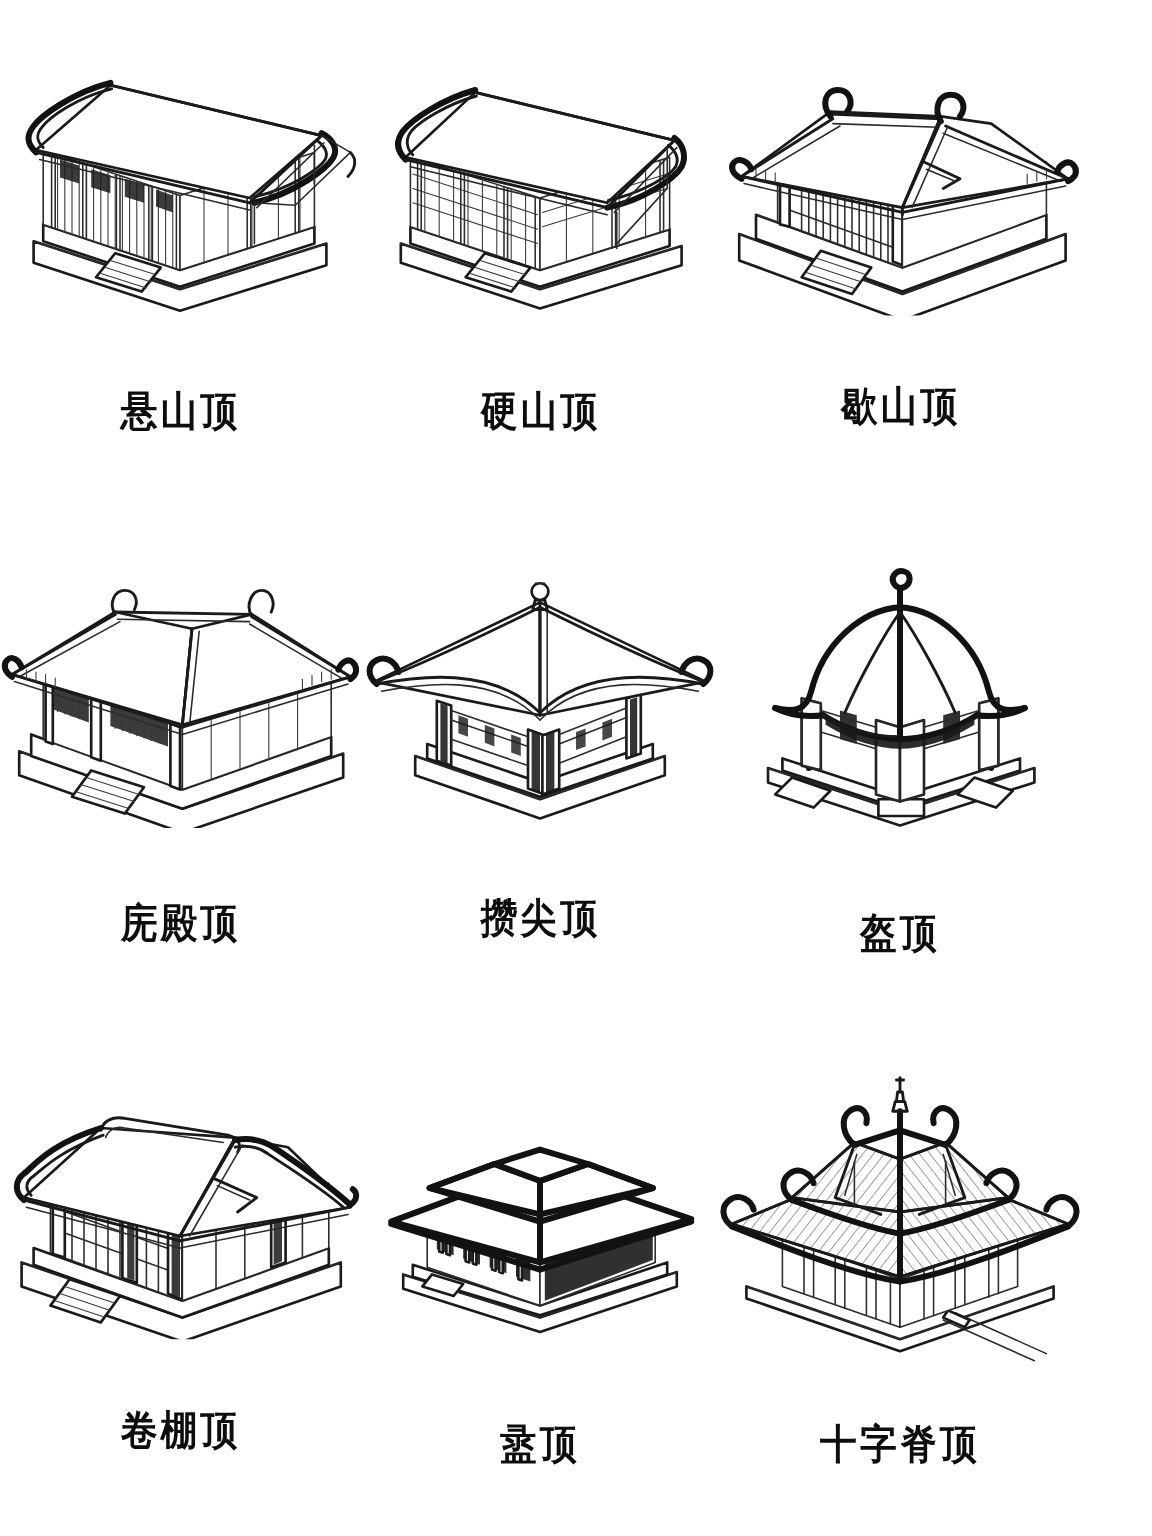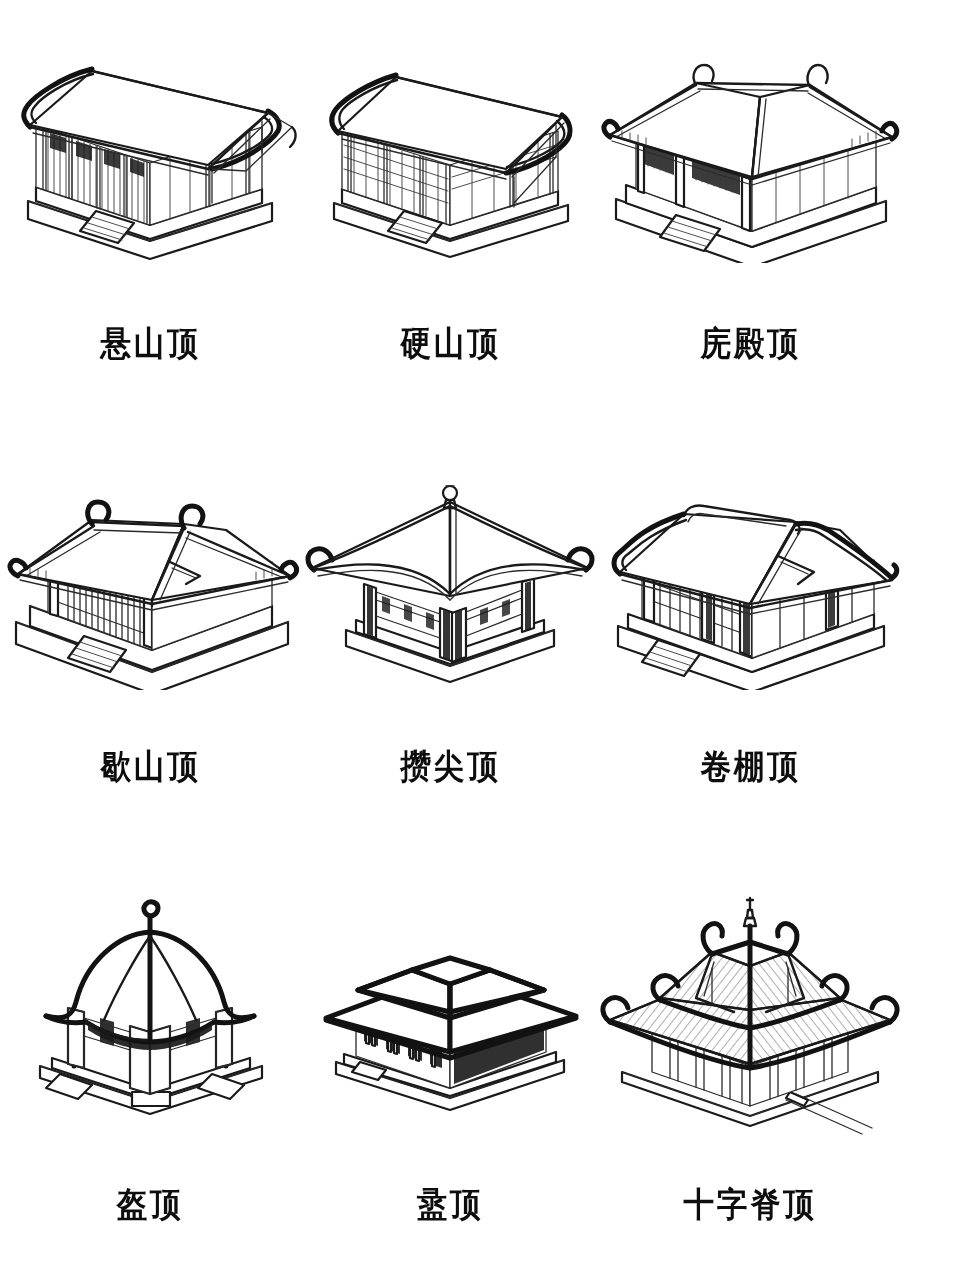--- a/index.html
+++ b/index.html
@@ -233,112 +233,20 @@
         <g class="ink-hair">
           <path d="M100 164 L138 176"></path>
             <path d="M96 170 L134 182"></path>
           <path d="M92 175 L130 187"></path>
         </g>
       </svg>
     </div>
     <div class="caption">硬山顶</div>
   </div>
 
-  <div class="cell r1">
-    <div class="figure">
-      <svg viewBox="0 0 300 210" width="300" height="210" aria-label="庑殿顶">
-
-        <path class="white" d="M16 146 L152 194 L286 148 L286 168 L152 214 L16 166 Z"></path>
-        <path class="ink-thin" d="M16 146 L152 194 L286 148"></path>
-        <path class="white" d="M26 132 L152 178 L276 134 L276 150 L152 194 L26 150 Z"></path>
-
-        <path class="whitefill" d="M36 84 L152 124 L152 178 L36 136 Z"></path>
-        <path class="ink-thin" d="M36 84 L152 124 L152 178 L36 136 Z"></path>
-        <g class="solid" opacity="0.85">
-          <path d="M44 88 L74 99 L74 122 L44 111 Z"></path>
-          <path d="M92 105 L140 122 L140 142 L92 125 Z"></path>
-        </g>
-        <g class="ink-hair">
-          <path d="M48 90 L48 113"></path>
-            <path d="M54 92 L54 115"></path>
-          <path d="M60 94 L60 117"></path>
-            <path d="M66 96 L66 119"></path>
-          <path d="M96 107 L96 127"></path>
-            <path d="M102 109 L102 129"></path>
-          <path d="M108 111 L108 131"></path>
-            <path d="M114 113 L114 133"></path>
-          <path d="M120 115 L120 135"></path>
-            <path d="M126 117 L126 137"></path>
-          <path d="M132 119 L132 139"></path>
-        </g>
-
-        <g class="white">
-          <path d="M38 86 L44 88 L44 140 L38 138 Z"></path>
-          <path d="M76 99 L84 102 L84 154 L76 151 Z"></path>
-          <path d="M142 123 L150 126 L150 178 L142 175 Z"></path>
-        </g>
-
-        <path class="whitefill" d="M152 124 L276 82 L276 134 L152 178 Z"></path>
-        <path class="ink-thin" d="M152 124 L276 82 L276 134 L152 178 Z"></path>
-        <g class="ink-hair">
-          <path d="M176 116 L176 170"></path>
-            <path d="M200 108 L200 161"></path>
-          <path d="M224 100 L224 153"></path>
-            <path d="M248 92 L248 145"></path>
-        </g>
-
-        <path class="white" d="M10 82 L96 30 L160 44 L152 124 Z"></path>
-
-        <path class="white" d="M152 124 L160 44 L210 32 L292 84 Z"></path>
-
-        <path class="ink" d="M96 30 L210 32"></path>
-        <path class="ink-thin" d="M98 36 L208 38"></path>
-
-        <path class="ink" d="M96 32 C90 22 96 12 104 12 C112 12 116 20 112 28"></path>
-
-        <path class="ink" d="M210 34 C204 24 210 12 218 12 C226 12 230 22 226 30"></path>
-
-        <path class="ink" d="M96 32 L10 82"></path>
-        <path class="ink-thin" d="M100 38 L16 84"></path>
-        <path class="ink" d="M210 34 L292 84"></path>
-        <path class="ink-thin" d="M208 40 L286 86"></path>
-
-        <path class="ink" d="M160 44 L152 124"></path>
-        <path class="ink-thin" d="M166 46 L158 124"></path>
-
-        <path class="ink" d="M10 82 L152 126"></path>
-        <path class="ink-thin" d="M12 88 L152 132"></path>
-        <path class="ink" d="M152 126 L292 84"></path>
-        <path class="ink-thin" d="M152 132 L290 90"></path>
-
-        <path class="ink-fat" d="M10 84 C4 80 2 74 6 70 C10 66 16 70 18 76"></path>
-        <path class="ink-fat" d="M292 86 C298 82 298 76 294 72 C290 68 284 72 282 78"></path>
-
-        <g class="ink-hair">
-          <path d="M22 78 L22 86"></path>
-            <path d="M30 80 L30 88"></path>
-          <path d="M38 82 L38 90"></path>
-            <path d="M46 85 L46 93"></path>
-          <path d="M268 80 L268 88"></path>
-            <path d="M276 78 L276 86"></path>
-          <path d="M260 83 L260 91"></path>
-            <path d="M252 86 L252 94"></path>
-        </g>
-
-        <path class="white" d="M76 162 L120 176 L104 198 L60 184 Z"></path>
-        <g class="ink-hair">
-          <path d="M72 168 L116 182"></path>
-            <path d="M68 174 L112 188"></path>
-          <path d="M64 180 L108 194"></path>
-        </g>
-      </svg>
-    </div>
-    <div class="caption">庑殿顶</div>
-  </div>
-
   <div class="cell r2">
     <div class="figure">
       <svg viewBox="0 0 300 210" width="300" height="210" aria-label="歇山顶">
 
         <path class="white" d="M16 142 L152 192 L288 142 L288 164 L152 214 L16 164 Z"></path>
         <path class="ink-thin" d="M16 142 L152 192 L288 142"></path>
 
         <path class="white" d="M30 126 L152 170 L272 126 L272 146 L152 190 L30 146 Z"></path>
         <path class="ink-thin" d="M30 126 L152 170 L272 126"></path>
 
@@ -413,20 +321,112 @@
         <g class="ink-hair">
           <path d="M80 162 L122 176"></path>
             <path d="M76 168 L118 182"></path>
           <path d="M72 174 L114 188"></path>
         </g>
       </svg>
     </div>
     <div class="caption">歇山顶</div>
   </div>
 
+  <div class="cell r1">
+    <div class="figure">
+      <svg viewBox="0 0 300 210" width="300" height="210" aria-label="庑殿顶">
+
+        <path class="white" d="M16 146 L152 194 L286 148 L286 168 L152 214 L16 166 Z"></path>
+        <path class="ink-thin" d="M16 146 L152 194 L286 148"></path>
+        <path class="white" d="M26 132 L152 178 L276 134 L276 150 L152 194 L26 150 Z"></path>
+
+        <path class="whitefill" d="M36 84 L152 124 L152 178 L36 136 Z"></path>
+        <path class="ink-thin" d="M36 84 L152 124 L152 178 L36 136 Z"></path>
+        <g class="solid" opacity="0.85">
+          <path d="M44 88 L74 99 L74 122 L44 111 Z"></path>
+          <path d="M92 105 L140 122 L140 142 L92 125 Z"></path>
+        </g>
+        <g class="ink-hair">
+          <path d="M48 90 L48 113"></path>
+            <path d="M54 92 L54 115"></path>
+          <path d="M60 94 L60 117"></path>
+            <path d="M66 96 L66 119"></path>
+          <path d="M96 107 L96 127"></path>
+            <path d="M102 109 L102 129"></path>
+          <path d="M108 111 L108 131"></path>
+            <path d="M114 113 L114 133"></path>
+          <path d="M120 115 L120 135"></path>
+            <path d="M126 117 L126 137"></path>
+          <path d="M132 119 L132 139"></path>
+        </g>
+
+        <g class="white">
+          <path d="M38 86 L44 88 L44 140 L38 138 Z"></path>
+          <path d="M76 99 L84 102 L84 154 L76 151 Z"></path>
+          <path d="M142 123 L150 126 L150 178 L142 175 Z"></path>
+        </g>
+
+        <path class="whitefill" d="M152 124 L276 82 L276 134 L152 178 Z"></path>
+        <path class="ink-thin" d="M152 124 L276 82 L276 134 L152 178 Z"></path>
+        <g class="ink-hair">
+          <path d="M176 116 L176 170"></path>
+            <path d="M200 108 L200 161"></path>
+          <path d="M224 100 L224 153"></path>
+            <path d="M248 92 L248 145"></path>
+        </g>
+
+        <path class="white" d="M10 82 L96 30 L160 44 L152 124 Z"></path>
+
+        <path class="white" d="M152 124 L160 44 L210 32 L292 84 Z"></path>
+
+        <path class="ink" d="M96 30 L210 32"></path>
+        <path class="ink-thin" d="M98 36 L208 38"></path>
+
+        <path class="ink" d="M96 32 C90 22 96 12 104 12 C112 12 116 20 112 28"></path>
+
+        <path class="ink" d="M210 34 C204 24 210 12 218 12 C226 12 230 22 226 30"></path>
+
+        <path class="ink" d="M96 32 L10 82"></path>
+        <path class="ink-thin" d="M100 38 L16 84"></path>
+        <path class="ink" d="M210 34 L292 84"></path>
+        <path class="ink-thin" d="M208 40 L286 86"></path>
+
+        <path class="ink" d="M160 44 L152 124"></path>
+        <path class="ink-thin" d="M166 46 L158 124"></path>
+
+        <path class="ink" d="M10 82 L152 126"></path>
+        <path class="ink-thin" d="M12 88 L152 132"></path>
+        <path class="ink" d="M152 126 L292 84"></path>
+        <path class="ink-thin" d="M152 132 L290 90"></path>
+
+        <path class="ink-fat" d="M10 84 C4 80 2 74 6 70 C10 66 16 70 18 76"></path>
+        <path class="ink-fat" d="M292 86 C298 82 298 76 294 72 C290 68 284 72 282 78"></path>
+
+        <g class="ink-hair">
+          <path d="M22 78 L22 86"></path>
+            <path d="M30 80 L30 88"></path>
+          <path d="M38 82 L38 90"></path>
+            <path d="M46 85 L46 93"></path>
+          <path d="M268 80 L268 88"></path>
+            <path d="M276 78 L276 86"></path>
+          <path d="M260 83 L260 91"></path>
+            <path d="M252 86 L252 94"></path>
+        </g>
+
+        <path class="white" d="M76 162 L120 176 L104 198 L60 184 Z"></path>
+        <g class="ink-hair">
+          <path d="M72 168 L116 182"></path>
+            <path d="M68 174 L112 188"></path>
+          <path d="M64 180 L108 194"></path>
+        </g>
+      </svg>
+    </div>
+    <div class="caption">庑殿顶</div>
+  </div>
+
   <div class="cell r2">
     <div class="figure">
       <svg viewBox="0 0 300 210" width="300" height="210" aria-label="攒尖顶">
 
         <path class="white" d="M46 150 L150 186 L254 150 L254 166 L150 202 L46 166 Z"></path>
         <path class="ink-thin" d="M46 150 L150 186 L254 150"></path>
         <path class="white" d="M56 140 L150 172 L244 140 L244 152 L150 184 L56 152 Z"></path>
 
         <g class="white">
           <path d="M64 104 L76 108 L76 158 L64 154 Z"></path>
@@ -475,20 +475,81 @@
 
         <path class="ink" d="M150 26 C122 40 60 70 14 88"></path>
         <path class="ink" d="M150 26 C178 40 240 70 286 88"></path>
 
         <path class="ink" d="M144 28 L156 28 L154 20 L146 20 Z"></path>
         <circle cx="150" cy="13" r="7" class="white"></circle>
         <path class="ink-thin" d="M146 6 L154 6"></path>
       </svg>
     </div>
     <div class="caption">攒尖顶</div>
+  </div>
+
+  <div class="cell r3">
+    <div class="figure">
+      <svg viewBox="0 0 300 230" width="300" height="230" aria-label="盔顶">
+
+        <path class="white" d="M40 170 L150 206 L262 170 L262 182 L150 218 L40 182 Z"></path>
+        <path class="ink-thin" d="M40 170 L150 206 L262 170"></path>
+        <path class="white" d="M52 162 L150 194 L250 162 L250 172 L150 204 L52 172 Z"></path>
+        <path class="white" d="M60 178 L92 189 L78 203 L46 192 Z"></path>
+        <path class="white" d="M212 178 L244 189 L230 203 L198 192 Z"></path>
+        <path class="white" d="M132 196 L170 196 L170 210 L132 210 Z"></path>
+
+        <g class="ink-fat">
+          <path d="M74 116 L74 170"></path>
+          <path d="M226 116 L226 170"></path>
+        </g>
+        <g class="white">
+          <path d="M68 112 L84 116 L84 172 L68 168 Z"></path>
+          <path d="M216 116 L232 112 L232 168 L216 172 Z"></path>
+          <path d="M130 130 L150 136 L150 198 L130 192 Z"></path>
+          <path d="M150 136 L170 130 L170 192 L170 192 L150 198 Z"></path>
+        </g>
+        <g class="ink-thin">
+          <path d="M68 112 L84 116 L84 172 L68 168 Z"></path>
+          <path d="M216 116 L232 112 L232 168 L216 172 Z"></path>
+          <path d="M130 130 L150 136 L150 198 L130 192 Z"></path>
+          <path d="M150 136 L170 130 L170 192 L150 198 Z"></path>
+        </g>
+
+        <g class="solid" opacity="0.9">
+          <path d="M100 122 L114 126 L114 150 L100 146 Z"></path>
+          <path d="M186 126 L200 122 L200 146 L186 150 Z"></path>
+        </g>
+
+        <path class="ink-thin" d="M84 122 L130 136"></path>
+        <path class="ink-thin" d="M84 140 L130 154"></path>
+        <path class="ink-thin" d="M170 136 L216 122"></path>
+        <path class="ink-thin" d="M170 154 L216 140"></path>
+
+        <path class="ink-fat" d="M150 36 C118 38 86 66 76 106 C72 122 62 124 46 120"></path>
+        <path class="ink-fat" d="M150 36 C182 38 214 66 224 106 C228 122 238 124 254 120"></path>
+
+        <path class="ink-fat" d="M46 120 C58 126 70 128 86 126"></path>
+        <path class="ink-fat" d="M254 120 C242 126 230 128 214 126"></path>
+
+        <path class="ink-fat" d="M86 126 C108 140 132 146 150 146 C168 146 192 140 214 126"></path>
+        <path class="ink" d="M86 126 C108 140 132 144 150 144"></path>
+
+        <path class="ink-fat" d="M150 36 L150 146"></path>
+
+        <path class="ink" d="M150 40 C136 60 116 96 104 124"></path>
+        <path class="ink" d="M150 40 C164 60 184 96 196 124"></path>
+
+        <path class="ink-fat" d="M150 36 L150 20"></path>
+        <path class="ink-fat" d="M150 20 C144 18 142 12 146 8 C150 4 158 6 158 12 C158 17 154 20 150 20"></path>
+
+        <path class="solid" opacity="0.92" d="M88 128 C110 142 132 148 150 148 C168 148 190 142 212 128 L212 134 C190 148 168 154 150 154 C132 154 110 148 88 134 Z"></path>
+      </svg>
+    </div>
+    <div class="caption">盔顶</div>
   </div>
 
   <div class="cell r2">
     <div class="figure">
       <svg viewBox="0 0 300 210" width="300" height="210" aria-label="卷棚顶">
 
         <path class="white" d="M18 146 L152 192 L284 146 L284 166 L152 212 L18 166 Z"></path>
         <path class="ink-thin" d="M18 146 L152 192 L284 146"></path>
         <path class="white" d="M28 134 L152 178 L274 134 L274 148 L152 192 L28 148 Z"></path>
 
@@ -556,81 +617,20 @@
 
         <path class="white" d="M58 160 L100 174 L84 196 L42 182 Z"></path>
         <g class="ink-hair">
           <path d="M54 166 L96 180"></path>
             <path d="M50 172 L92 186"></path>
           <path d="M46 178 L88 192"></path>
         </g>
       </svg>
     </div>
     <div class="caption">卷棚顶</div>
-  </div>
-
-  <div class="cell r3">
-    <div class="figure">
-      <svg viewBox="0 0 300 230" width="300" height="230" aria-label="盔顶">
-
-        <path class="white" d="M40 170 L150 206 L262 170 L262 182 L150 218 L40 182 Z"></path>
-        <path class="ink-thin" d="M40 170 L150 206 L262 170"></path>
-        <path class="white" d="M52 162 L150 194 L250 162 L250 172 L150 204 L52 172 Z"></path>
-        <path class="white" d="M60 178 L92 189 L78 203 L46 192 Z"></path>
-        <path class="white" d="M212 178 L244 189 L230 203 L198 192 Z"></path>
-        <path class="white" d="M132 196 L170 196 L170 210 L132 210 Z"></path>
-
-        <g class="ink-fat">
-          <path d="M74 116 L74 170"></path>
-          <path d="M226 116 L226 170"></path>
-        </g>
-        <g class="white">
-          <path d="M68 112 L84 116 L84 172 L68 168 Z"></path>
-          <path d="M216 116 L232 112 L232 168 L216 172 Z"></path>
-          <path d="M130 130 L150 136 L150 198 L130 192 Z"></path>
-          <path d="M150 136 L170 130 L170 192 L170 192 L150 198 Z"></path>
-        </g>
-        <g class="ink-thin">
-          <path d="M68 112 L84 116 L84 172 L68 168 Z"></path>
-          <path d="M216 116 L232 112 L232 168 L216 172 Z"></path>
-          <path d="M130 130 L150 136 L150 198 L130 192 Z"></path>
-          <path d="M150 136 L170 130 L170 192 L150 198 Z"></path>
-        </g>
-
-        <g class="solid" opacity="0.9">
-          <path d="M100 122 L114 126 L114 150 L100 146 Z"></path>
-          <path d="M186 126 L200 122 L200 146 L186 150 Z"></path>
-        </g>
-
-        <path class="ink-thin" d="M84 122 L130 136"></path>
-        <path class="ink-thin" d="M84 140 L130 154"></path>
-        <path class="ink-thin" d="M170 136 L216 122"></path>
-        <path class="ink-thin" d="M170 154 L216 140"></path>
-
-        <path class="ink-fat" d="M150 36 C118 38 86 66 76 106 C72 122 62 124 46 120"></path>
-        <path class="ink-fat" d="M150 36 C182 38 214 66 224 106 C228 122 238 124 254 120"></path>
-
-        <path class="ink-fat" d="M46 120 C58 126 70 128 86 126"></path>
-        <path class="ink-fat" d="M254 120 C242 126 230 128 214 126"></path>
-
-        <path class="ink-fat" d="M86 126 C108 140 132 146 150 146 C168 146 192 140 214 126"></path>
-        <path class="ink" d="M86 126 C108 140 132 144 150 144"></path>
-
-        <path class="ink-fat" d="M150 36 L150 146"></path>
-
-        <path class="ink" d="M150 40 C136 60 116 96 104 124"></path>
-        <path class="ink" d="M150 40 C164 60 184 96 196 124"></path>
-
-        <path class="ink-fat" d="M150 36 L150 20"></path>
-        <path class="ink-fat" d="M150 20 C144 18 142 12 146 8 C150 4 158 6 158 12 C158 17 154 20 150 20"></path>
-
-        <path class="solid" opacity="0.92" d="M88 128 C110 142 132 148 150 148 C168 148 190 142 212 128 L212 134 C190 148 168 154 150 154 C132 154 110 148 88 134 Z"></path>
-      </svg>
-    </div>
-    <div class="caption">盔顶</div>
   </div>
 
   <div class="cell r3">
     <div class="figure">
       <svg viewBox="0 0 300 230" width="300" height="230" aria-label="盝顶">
 
         <path class="white" d="M36 166 L150 202 L264 164 L264 176 L150 214 L36 178 Z"></path>
         <path class="ink-thin" d="M36 166 L150 202 L264 164"></path>
         <path class="white" d="M44 158 L150 192 L256 156 L256 166 L150 200 L44 168 Z"></path>
 

